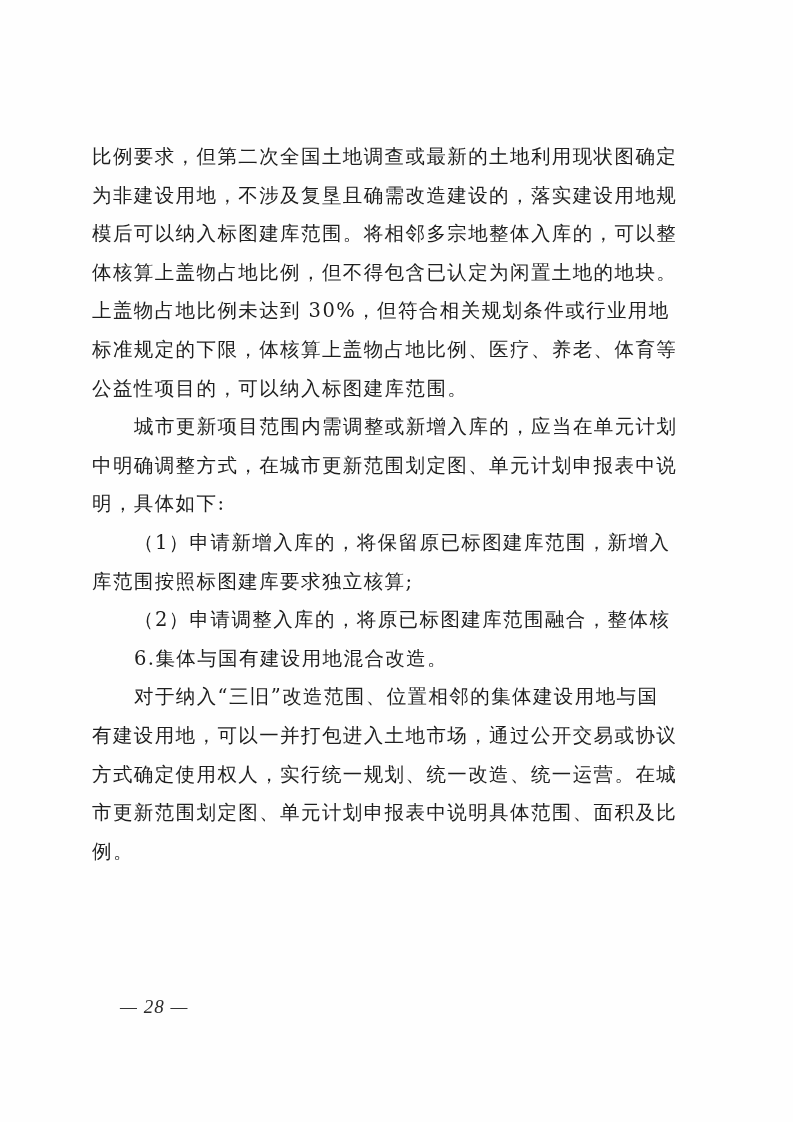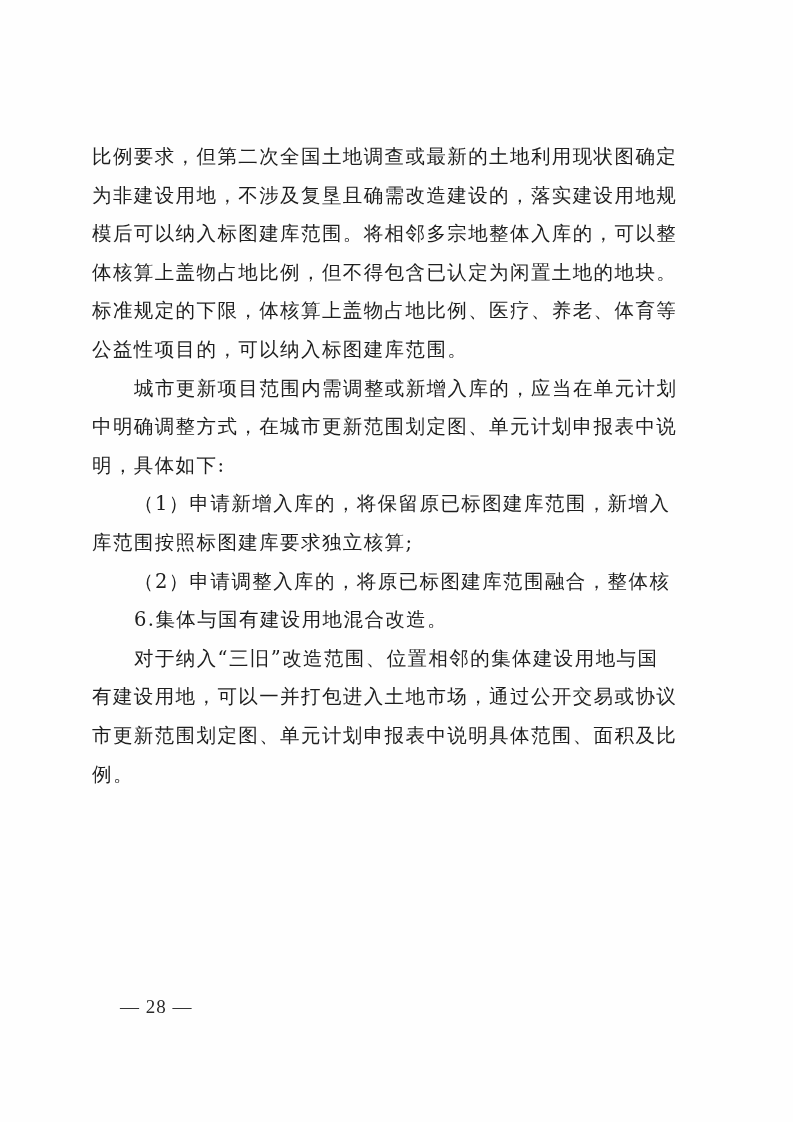--- a/index.html
+++ b/index.html
@@ -10,40 +10,42 @@
       font-family: "DejaVu Serif", "Liberation Serif", serif;
       font-size: 19.5px; line-height: 38.6px; color: #1e1e1e;
       letter-spacing: 1.4px;
     }
     .line { display: block; white-space: nowrap; height: 38.6px; }
     .indent { padding-left: 42px; }
     .indent2 { padding-left: 42px; }
     .page-number {
       position: absolute; left: 120px; top: 996px;
       font-family: "Liberation Serif", "DejaVu Serif", serif;
-      font-size: 19px; color: #2a2a2a; letter-spacing: 1px;
+      font-size: 19px; color: #2a2a2a; letter-spacing: 1px; font-style: italic;
     }
   </style>
 </head>
 <body>
 
 <div class="page">
   <div class="body-text">
     <span class="line">比例要求，但第二次全国土地调查或最新的土地利用现状图确定</span>
     <span class="line">为非建设用地，不涉及复垦且确需改造建设的，落实建设用地规</span>
     <span class="line">模后可以纳入标图建库范围。将相邻多宗地整体入库的，可以整</span>
     <span class="line">体核算上盖物占地比例，但不得包含已认定为闲置土地的地块。</span>
+    <span class="line">上盖物占地比例未达到 30%，但符合相关规划条件或行业用地</span>
     <span class="line">标准规定的下限，体核算上盖物占地比例、医疗、养老、体育等</span>
     <span class="line">公益性项目的，可以纳入标图建库范围。</span>
     <span class="line indent">城市更新项目范围内需调整或新增入库的，应当在单元计划</span>
     <span class="line">中明确调整方式，在城市更新范围划定图、单元计划申报表中说</span>
     <span class="line">明，具体如下:</span>
     <span class="line indent2">（1）申请新增入库的，将保留原已标图建库范围，新增入</span>
     <span class="line">库范围按照标图建库要求独立核算;</span>
     <span class="line indent2">（2）申请调整入库的，将原已标图建库范围融合，整体核</span>
     <span class="line indent">6.集体与国有建设用地混合改造。</span>
     <span class="line indent">对于纳入“三旧”改造范围、位置相邻的集体建设用地与国</span>
     <span class="line">有建设用地，可以一并打包进入土地市场，通过公开交易或协议</span>
+    <span class="line">方式确定使用权人，实行统一规划、统一改造、统一运营。在城</span>
     <span class="line">市更新范围划定图、单元计划申报表中说明具体范围、面积及比</span>
     <span class="line">例。</span>
   </div>
   <div class="page-number">— 28 —</div>
 </div>
 
 </body></html>

